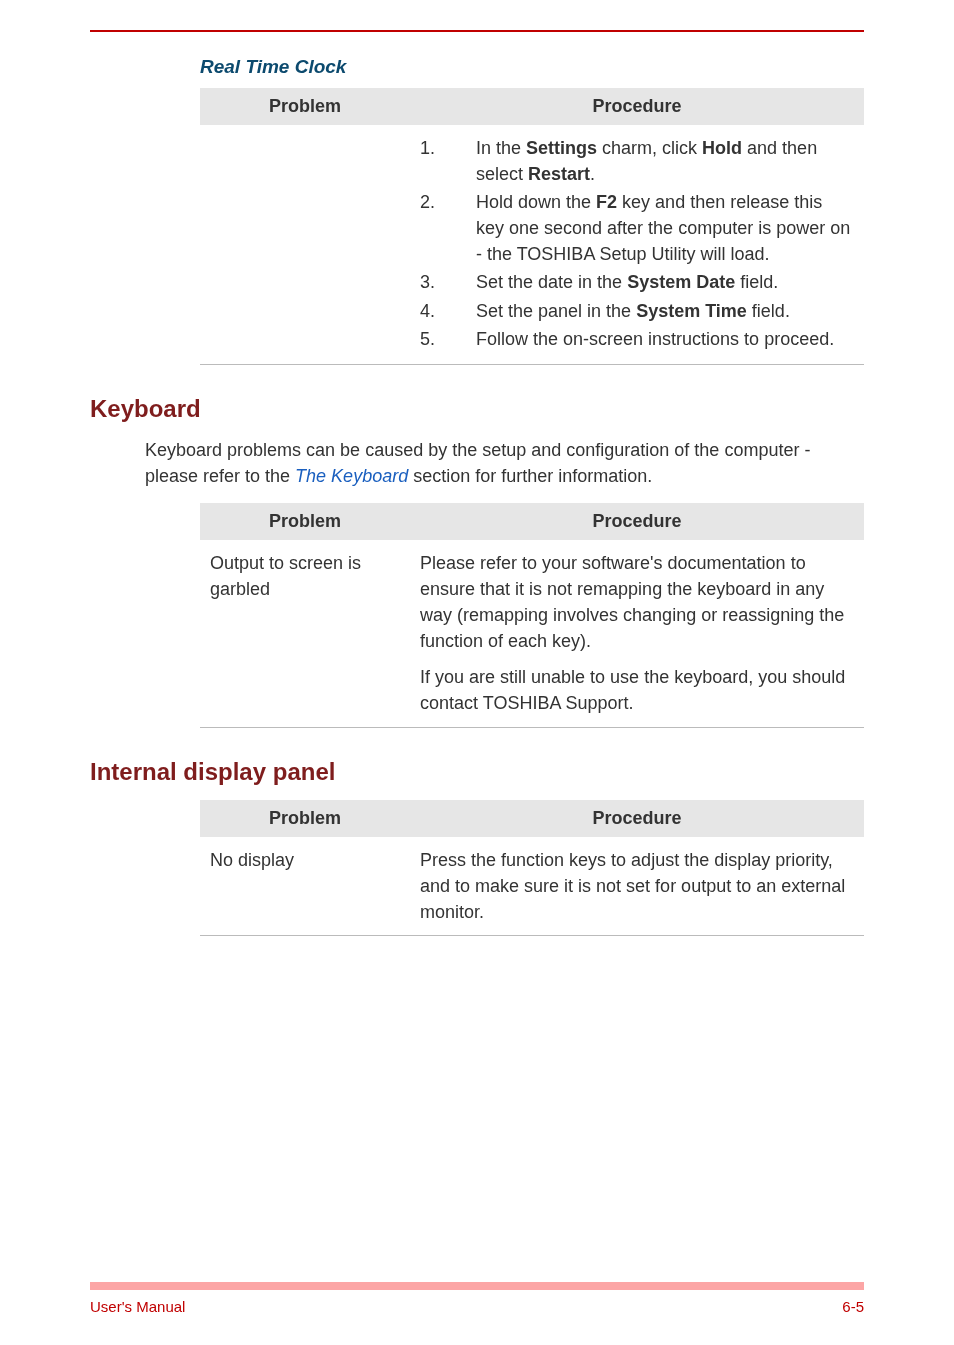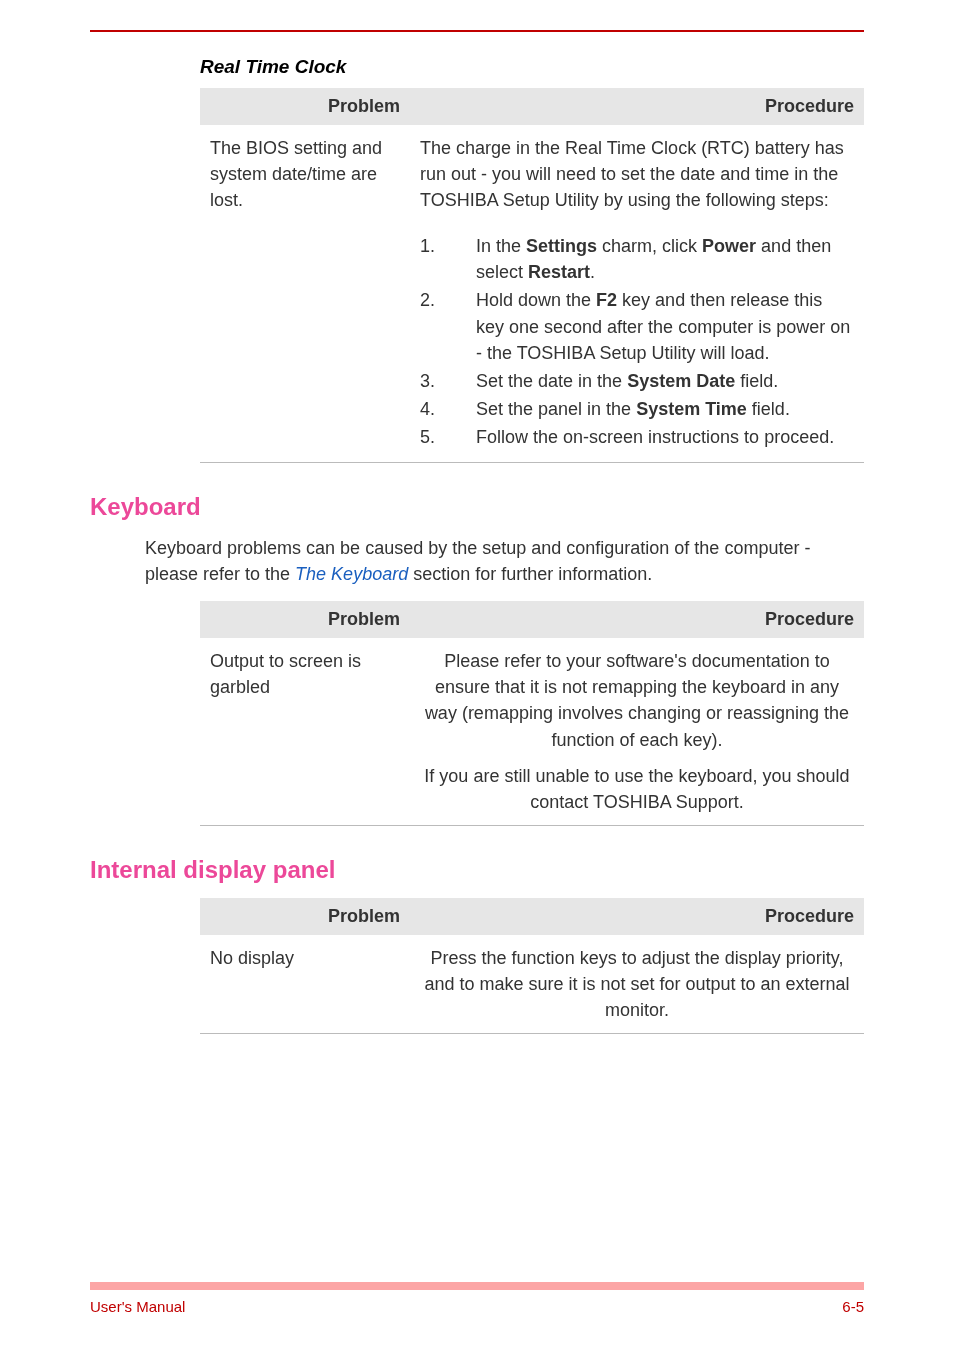--- a/index.html
+++ b/index.html
@@ -1,60 +1,56 @@
 <!DOCTYPE html>
 <html><head>
 <meta charset="utf-8">
 <style>
   * { box-sizing: border-box; margin: 0; padding: 0; }
   html, body { width: 954px; height: 1345px; background: #fff; font-family: Arial, Helvetica, sans-serif; color: #333; }
   .page { width: 954px; height: 1345px; padding: 30px 90px 30px 90px; position: relative; }
   .rule-top { border-top: 2px solid #c00000; margin-bottom: 24px; }
-  .sec-sub { color: #000000; font-style: italic; font-weight: bold; font-size: 19px; margin-left: 110px; margin-bottom: 10px; margin-top: 20px; }
-  .sec-h2 { color: #ec4899; font-weight: 900; font-size: 24px; margin-top: 30px; margin-bottom: 14px; }
+  .sec-sub { color: #0c4a6e; font-style: italic; font-weight: bold; font-size: 19px; margin-left: 110px; margin-bottom: 10px; margin-top: 20px; }
+  .sec-h2 { color: #7f1d1d; font-weight: 900; font-size: 24px; margin-top: 30px; margin-bottom: 14px; }
   .intro { font-size: 18px; line-height: 1.45; margin-left: 55px; margin-bottom: 14px; }
   .intro .link { color: #1a5fbf; font-style: italic; }
   table.trouble { width: 100%; border-collapse: collapse; margin-left: 0; }
   table.trouble { margin-left: 110px; width: calc(100% - 110px); font-size: 18px; }
-  table.trouble th { text-align: right; background: #e6e6e6; padding: 8px 10px; font-weight: bold; }
+  table.trouble th { text-align: center; background: #e6e6e6; padding: 8px 10px; font-weight: bold; }
   table.trouble th.col-prob { width: 210px; }
   table.trouble td { vertical-align: top; padding: 10px 10px 10px 10px; line-height: 1.45; }
   table.trouble tr.body-last td { border-bottom: 1px solid #bbb; }
   ol.steps { list-style: none; padding-left: 28px; }
   ol.steps li { position: relative; padding-left: 28px; margin-bottom: 2px; }
   ol.steps li .num { position: absolute; left: -28px; width: 40px; }
-  .cellp { margin-bottom: 10px; text-align: center; }
+  .cellp { margin-bottom: 10px; }
   .cellp:last-child { margin-bottom: 0; }
   .b { font-weight: bold; text-align: right; }
   .footer { position: absolute; left: 90px; right: 90px; bottom: 30px; border-top: 8px solid #fca5a5; padding-top: 8px; display: flex; justify-content: space-between; color: #c00000; font-size: 15px; }
 </style>
 </head>
 <body>
 
 <div class="page">
   <div class="rule-top"></div>
 
   <div class="sec-sub">Real Time Clock</div>
   <table class="trouble">
     <tbody>
         <tr>
       <th class="col-prob">Problem</th>
       <th>Procedure</th>
     </tr>
-    <tr>
-      <td>The BIOS setting and system date/time are lost.</td>
-      <td>The charge in the Real Time Clock (RTC) battery has run out - you will need to set the date and time in the TOSHIBA Setup Utility by using the following steps:</td>
-    </tr>
     <tr class="body-last">
       <td></td>
       <td>
         <ol class="steps">
           <li>
             <span class="num">1.</span>
-            <span><span>In the </span><span class="b">Settings</span><span> charm, click </span><span class="b">Power</span><span> and then select </span><span class="b">Restart</span><span>.</span></span>
+            <span><span>In the </span><span class="b">Settings</span><span> charm, click </span><span class="b">Hold</span><span> and then select </span><span class="b">Restart</span><span>.</span></span>
           </li>
           <li>
             <span class="num">2.</span>
             <span><span>Hold down the </span><span class="b">F2</span><span> key and then release this key one second after the computer is power on - the TOSHIBA Setup Utility will load.</span></span>
           </li>
           <li>
             <span class="num">3.</span>
             <span><span>Set the date in the </span><span class="b">System Date</span><span> field.</span></span>
           </li>
           <li>

